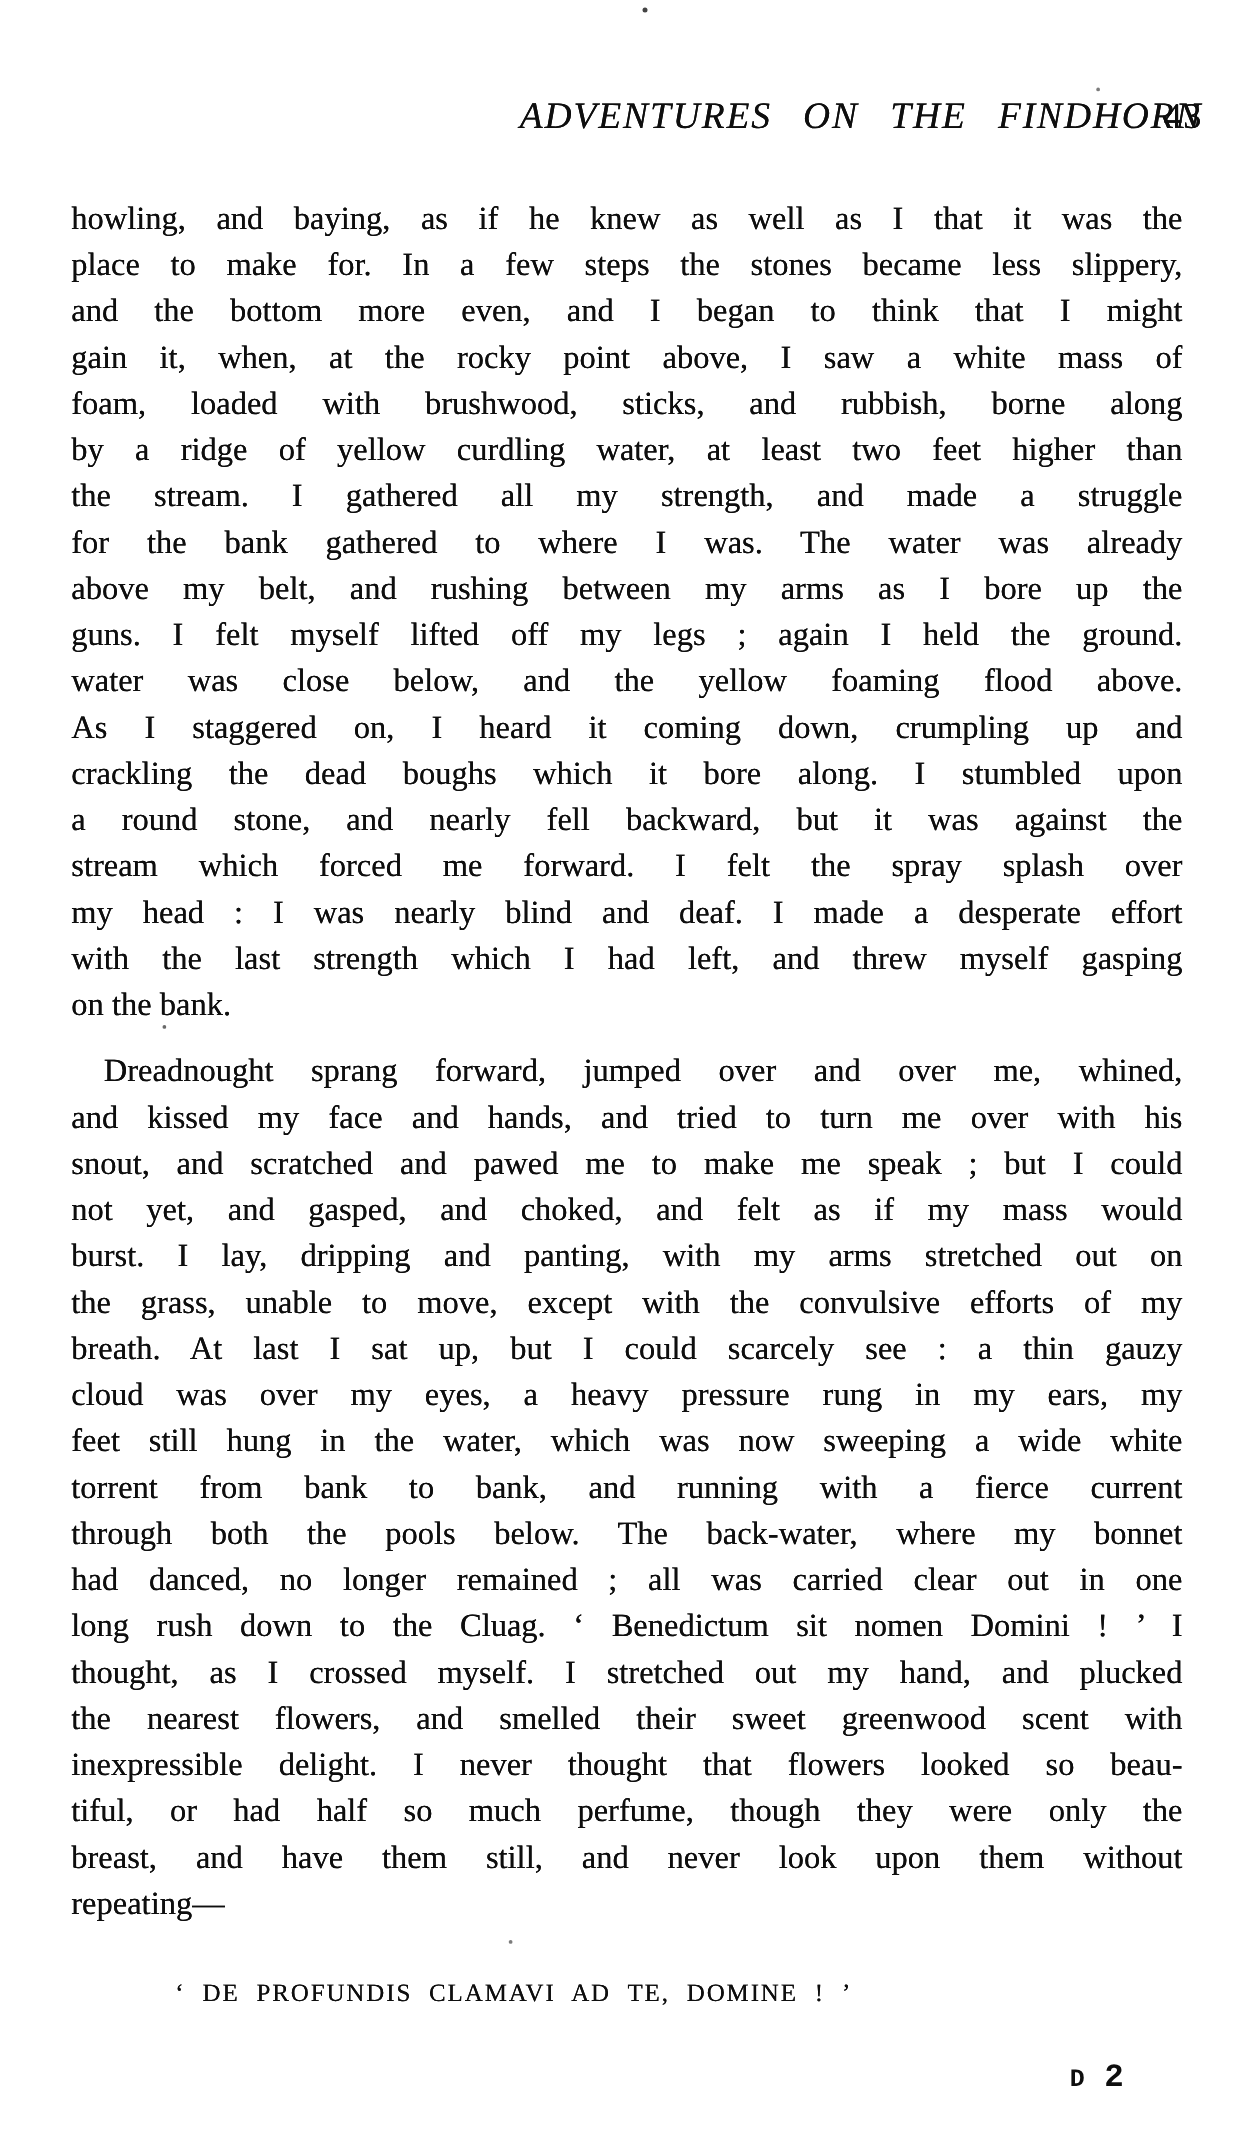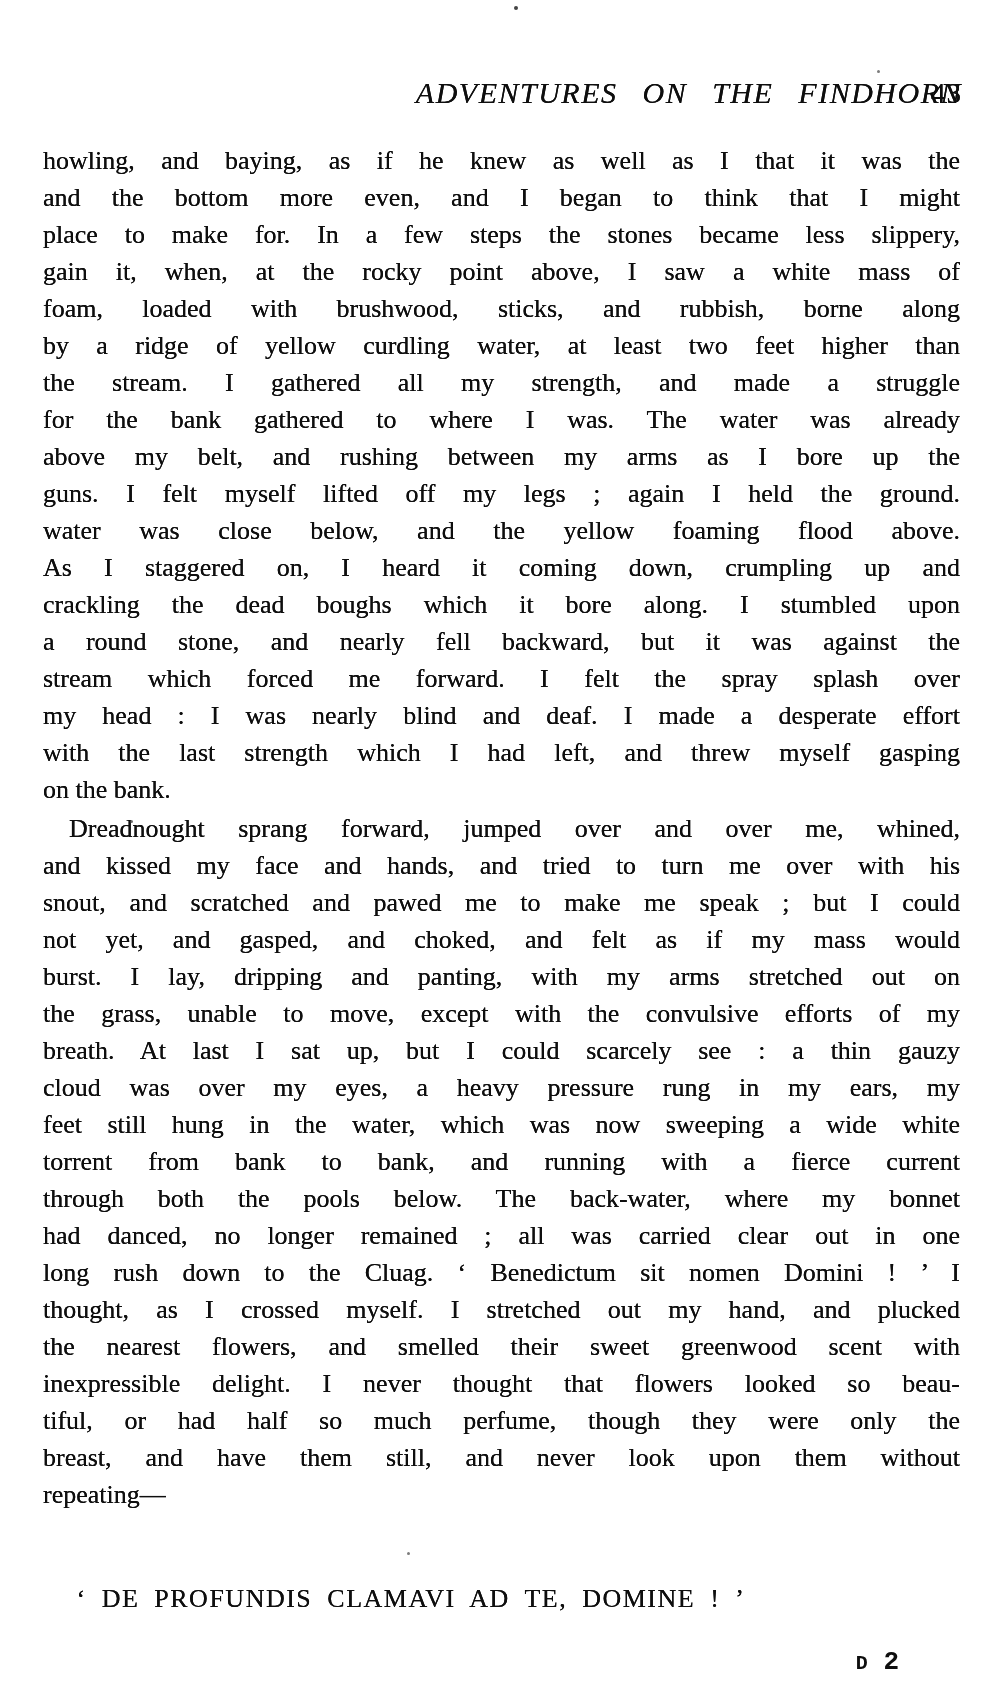--- a/index.html
+++ b/index.html
@@ -46,42 +46,42 @@
   }
   
   .body-text {
     position: absolute;
     left: 41px;
     top: 140px;
     width: 921px;
     font-size: 26px;
     text-shadow: 0 0 0.5px currentColor;
   }
-  .paragraph { margin: 2px; }
+  .paragraph { margin: 16px; }
   .line {
     height: 37px;
     line-height: 37px;
     text-align: justify;
     text-align-last: justify;
     overflow: hidden;
   }
   .line.last {
     text-align-last: left;
   }
   .line.indent {
     text-indent: 26px;
   }
   
   .latin-line {
     position: absolute;
     left: 41px;
     top: 1584px;
     width: 740px;
     text-align: center;
-    font-size: 26px;
+    font-size: 20px;
     letter-spacing: 1.5px;
     word-spacing: 7px;
     white-space: nowrap;
     text-shadow: 0 0 0.5px currentColor;
   }
   
   .signature {
     position: absolute;
     top: 1647px;
     right: 98px;
@@ -109,22 +109,22 @@
 <div class="page">
 
   <div class="header-row">
     <div class="page-title">ADVENTURES ON THE FINDHORN</div>
     <div class="page-number">43</div>
   </div>
 
   <div class="body-text">
       <div class="paragraph">
         <div class="line">howling, and baying, as if he knew as well as I that it was the</div>
+        <div class="line">place to make for. In a few steps the stones became less slippery,</div>
         <div class="line">and the bottom more even, and I began to think that I might</div>
-        <div class="line">place to make for. In a few steps the stones became less slippery,</div>
         <div class="line">gain it, when, at the rocky point above, I saw a white mass of</div>
         <div class="line">foam, loaded with brushwood, sticks, and rubbish, borne along</div>
         <div class="line">by a ridge of yellow curdling water, at least two feet higher than</div>
         <div class="line">the stream. I gathered all my strength, and made a struggle</div>
         <div class="line">for the bank gathered to where I was. The water was already</div>
         <div class="line">above my belt, and rushing between my arms as I bore up the</div>
         <div class="line">guns. I felt myself lifted off my legs ; again I held the ground.</div>
         <div class="line">water was close below, and the yellow foaming flood above.</div>
         <div class="line">As I staggered on, I heard it coming down, crumpling up and</div>
         <div class="line">crackling the dead boughs which it bore along. I stumbled upon</div>

